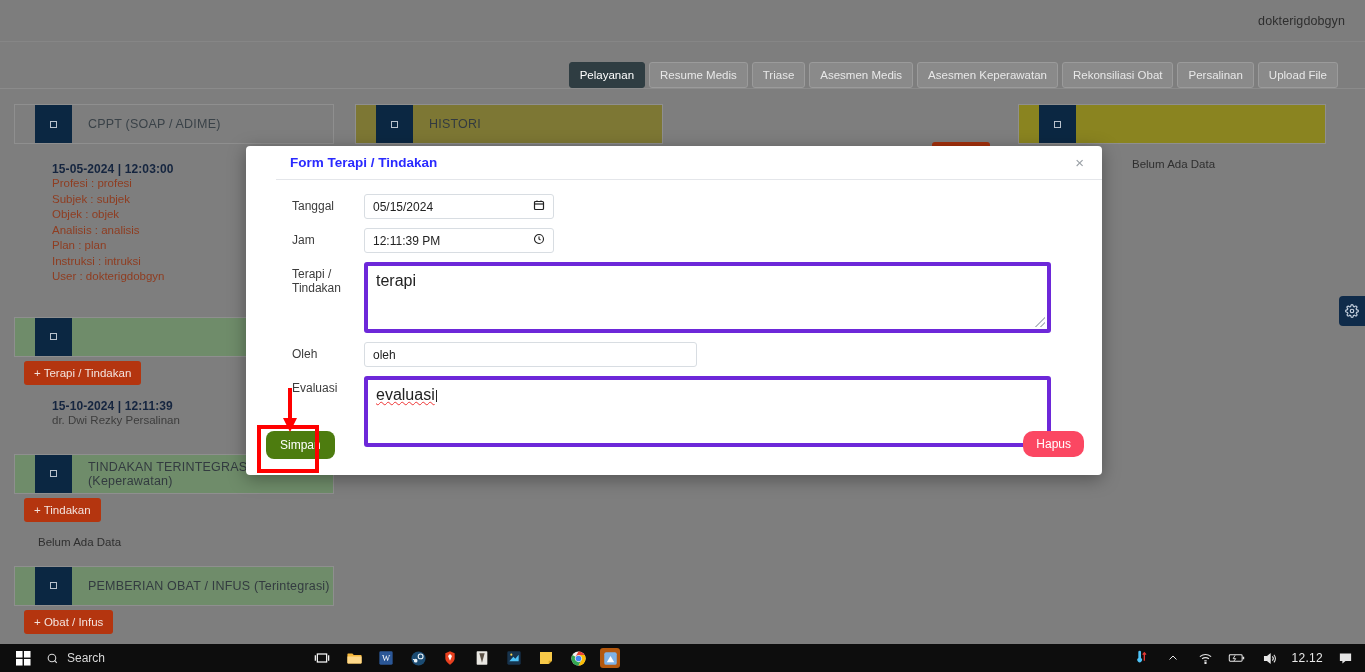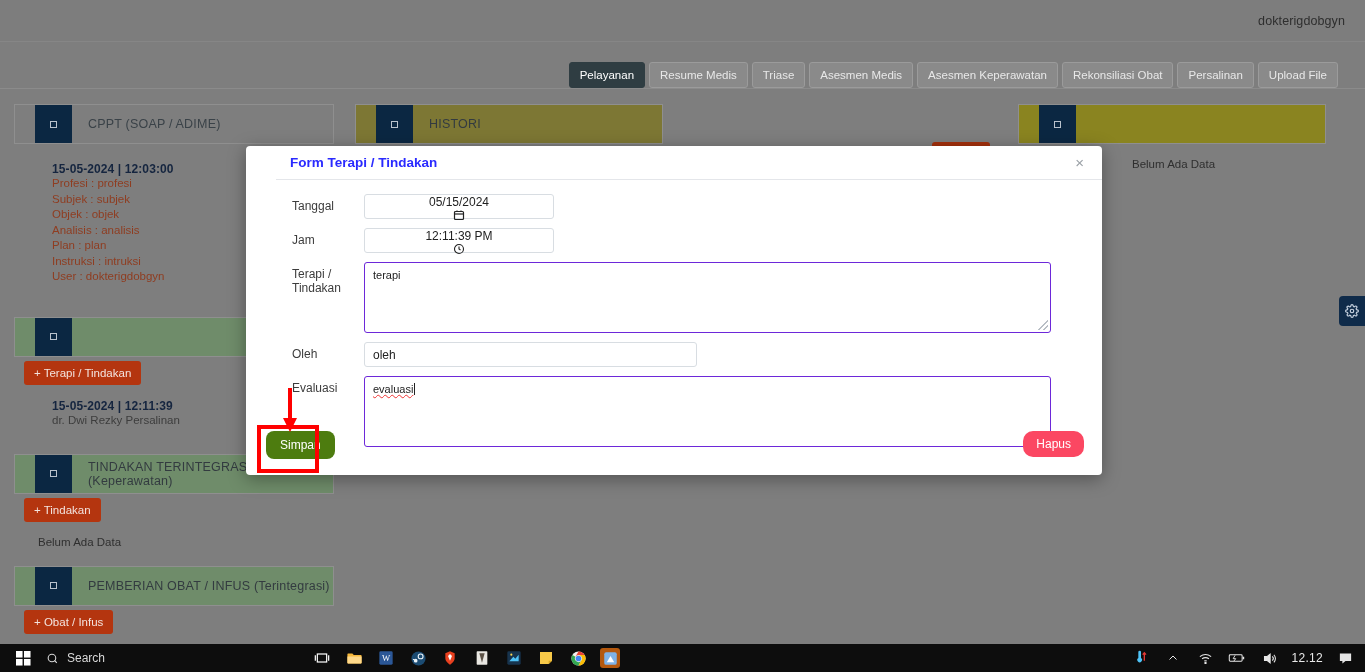--- a/index.html
+++ b/index.html
@@ -102,27 +102,27 @@
   .modal-body { padding: 14px 16px 0 16px; }
   .frow { display: flex; align-items: flex-start; margin-bottom: 9px; }
   .flabel { width: 72px; font-size: 12px; color: #3c3c3c; line-height: 14px; padding-top: 5px; }
   .fctl { flex: 1; }
 
   .inp {
     height: 25px; border: 1px solid #d8dde2; border-radius: 3px;
     background: #fff; font-size: 12px; color: #222;
     display: flex; align-items: center; padding: 0 8px; position: relative;
   }
-  .inp.w-date { width: 190px; justify-content: space-between; flex-direction: column; }
+  .inp.w-date { width: 190px; justify-content: space-between; }
   .inp.w-oleh { width: 333px; }
   .inp .ic { color: #333; font-size: 12px; }
 
   .ta {
-    border: 1px solid #6d28d9; border-radius: 3px; background: #fff;
-    font-size: 11px; color: #222; padding: 6px 8px; position: relative;
+    border: 4px solid #6d28d9; border-radius: 3px; background: #fff;
+    font-size: 16px; color: #222; padding: 6px 8px; position: relative;
     width: 687px;
   }
   .ta.h1 { height: 71px; }
   .ta.h2 { height: 71px; }
   .ta .resize {
     position: absolute; right: 2px; bottom: 2px; width: 10px; height: 10px;
     background:
       linear-gradient(135deg, transparent 0 48%, #b9bfc6 48% 56%, transparent 56% 72%),
       linear-gradient(135deg, transparent 0 72%, #b9bfc6 72% 82%, transparent 82%);
   }
@@ -214,21 +214,21 @@
       </div>
 
       <div class="panel-head ph-green" style="margin-top:28px">
         <div class="sq">
             <span></span>
           </div>
       </div>
       <button class="btn-add">+ Terapi / Tindakan</button>
 
       <div class="entry" style="padding-top:14px">
-        <div class="dt">15-05-2024 | 12:11:39</div>
+        <div class="dt">15-10-2024 | 12:11:39</div>
         <div class="nm">dr. Dwi Rezky Persalinan</div>
       </div>
 
       <div class="panel-head ph-green" style="margin-top:24px">
         <div class="sq">
             <span></span>
           </div>
         <div class="ttl">TINDAKAN TERINTEGRASI (Keperawatan)</div>
       </div>
       <button class="btn-add">+ Tindakan</button>

